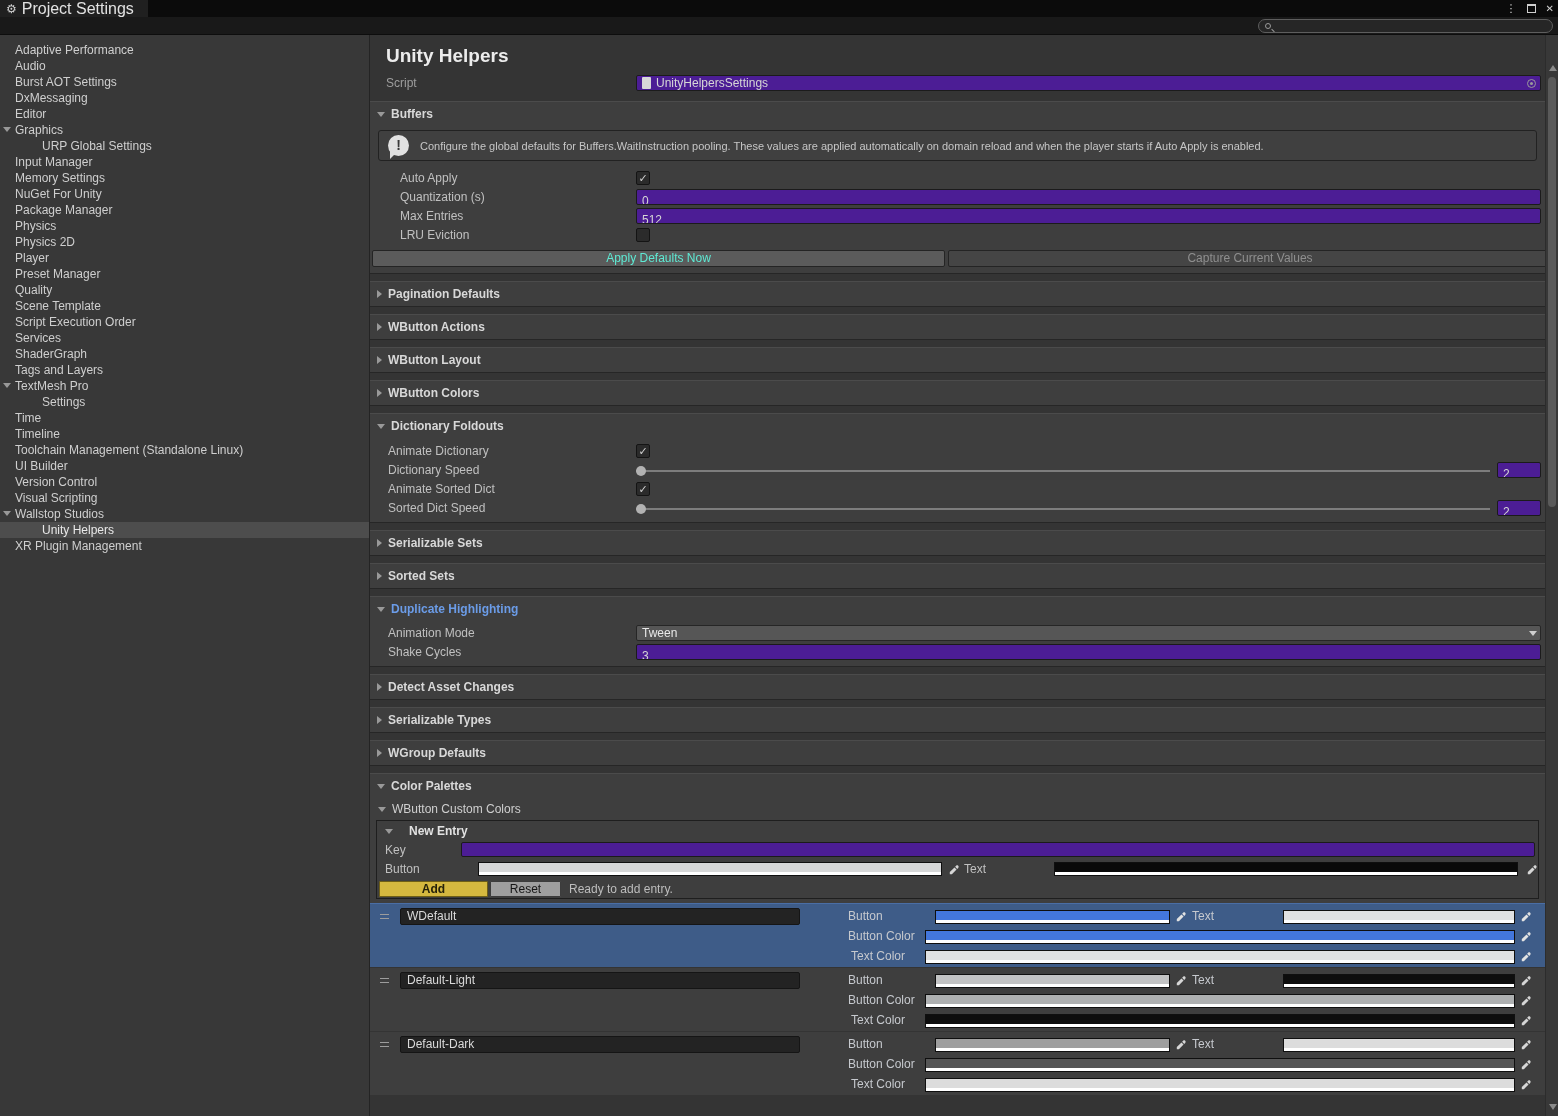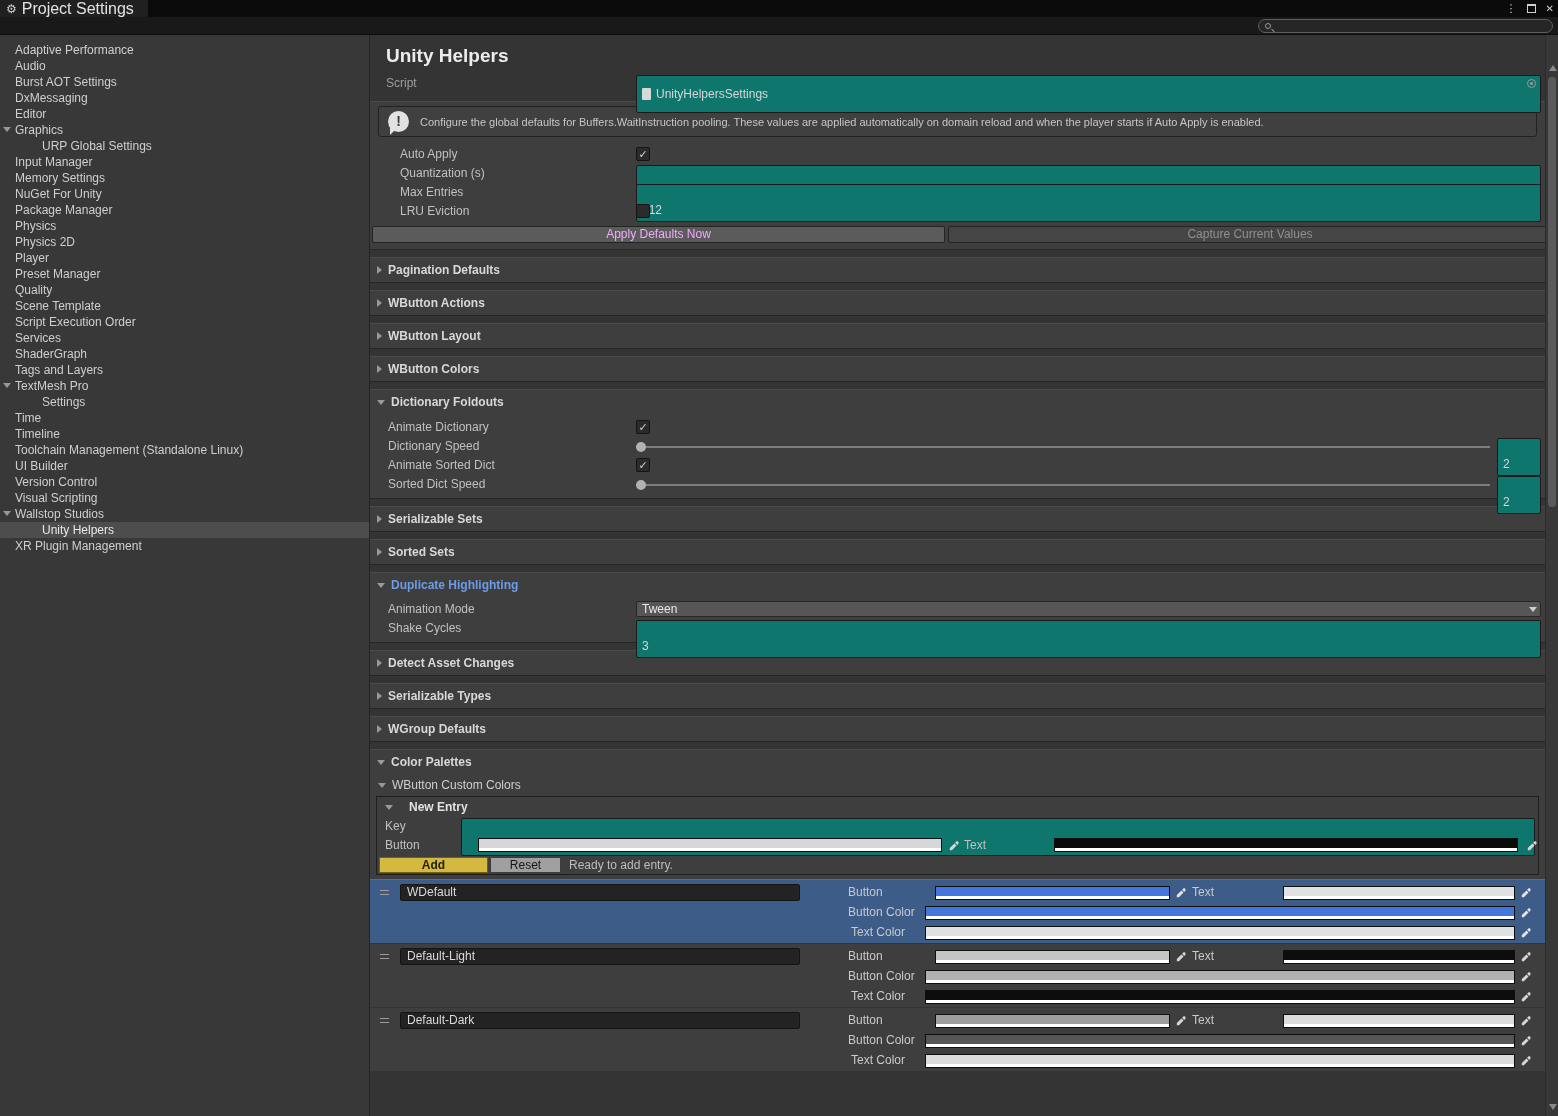--- a/index.html
+++ b/index.html
@@ -33,22 +33,22 @@
   .sarrow { position:absolute; left:3px; top:5px; width:0; height:0;
             border-left:4px solid transparent; border-right:4px solid transparent; border-top:5px solid #989898; }
 
   .main { flex:1; position:relative; background:#343434; overflow:hidden; }
   .pg-title { font-size:19px; font-weight:bold; color:#ececec; margin:6px 0 8px 16px; }
 
   .vrow { position:relative; height:18px; margin-bottom:8px; }
   .dimlbl { position:absolute; left:16px; line-height:17px; color:#9e9e9e; }
   .val { position:absolute; left:266px; width:905px; }
 
-  .fld { height:16px; background:#0f766e; border:1px solid #1b1b1b; border-radius:2px;
-         color:#d6d6d6; line-height:14px; padding:18px 5px; overflow:hidden; }
+  .fld { height:16px; background:#4c1d95; border:1px solid #1b1b1b; border-radius:2px;
+         color:#d6d6d6; line-height:14px; padding:4px 5px; overflow:hidden; }
   .script-fld { display:flex; align-items:center; gap:5px; position:relative; }
   .script-ico { width:9px; height:12px; background:#d8d8d8; border-radius:1px; display:inline-block; flex:none; }
   .objpick { position:absolute; right:4px; top:3px; width:9px; height:9px; border:1px solid #9a9a9a; border-radius:50%; }
   .objpick::after { content:''; position:absolute; left:2px; top:2px; width:3px; height:3px; border-radius:50%; background:#9a9a9a; }
 
   
   .sec { background:#3e3e3e; border-top:1px solid #4b4b4b; border-bottom:1px solid #262626; margin-bottom:7px; }
   .sec-h { height:24px; display:flex; align-items:center; gap:6px; padding-left:7px;
            font-weight:bold; color:#d8d8d8; }
   .tri-o { width:0; height:0; border-left:4px solid transparent; border-right:4px solid transparent; border-top:5px solid #999; }
@@ -63,21 +63,21 @@
                 border:4px solid transparent; border-top-color:#e2e2e2; border-left-color:#e2e2e2; }
 
   .frow { position:relative; height:19px; }
   .flbl { position:absolute; left:30px; line-height:19px; color:#c0c0c0; }
   .cb { position:absolute; left:266px; top:2px; width:14px; height:14px; background:#2b2b2b;
         border:1px solid #141414; border-radius:2px; color:#d2d2d2; font-size:11px; line-height:12px; text-align:center; }
   .valw { position:absolute; left:266px; top:1px; width:905px; }
 
   .btnrow { position:relative; height:18px; margin:5px 0 5px 0; }
   .btn { position:absolute; top:0; height:17px; border:1px solid #242424; border-radius:2px;
-         background:#5b5b5b; color:#f0abfc; text-align:center; line-height:15px; }
+         background:#5b5b5b; color:#5eead4; text-align:center; line-height:15px; }
   .btn.apply { left:2px; width:573px; }
   .btn.disabled { background:#454545; color:#8f8f8f; }
   .btn.capture { left:578px; width:604px; }
 
   .dlbl { position:absolute; left:18px; line-height:19px; color:#c0c0c0; }
   .sl { position:absolute; left:266px; top:0; width:854px; height:19px; }
   .sl::before { content:''; position:absolute; left:0; right:0; top:9px; height:2px; background:#7d7d7d; }
   .knob { position:absolute; left:0; top:5px; width:10px; height:10px; border-radius:50%; background:#b2b2b2; }
   .slv { position:absolute; left:1127px; top:1px; width:44px; }
 
@@ -215,20 +215,24 @@
       <div class="vrow">
         <span class="dimlbl">Script</span>
         <div class="fld val script-fld">
           <span class="script-ico"></span>
           <span>UnityHelpersSettings</span>
           <span class="objpick"></span>
         </div>
       </div>
 
       <div class="sec">
+        <div class="sec-h">
+            <span class="tri-o"></span>
+            <span>Buffers</span>
+          </div>
         <div class="info">
           <span class="bub"></span>
           <span>Configure the global defaults for Buffers.WaitInstruction pooling. These values are applied automatically on domain reload and when the player starts if Auto Apply is enabled.</span>
         </div>
         <div class="frow">
           <span class="flbl">Auto Apply</span>
           <span class="cb">✓</span>
         </div>
         <div class="frow">
           <span class="flbl">Quantization (s)</span>

